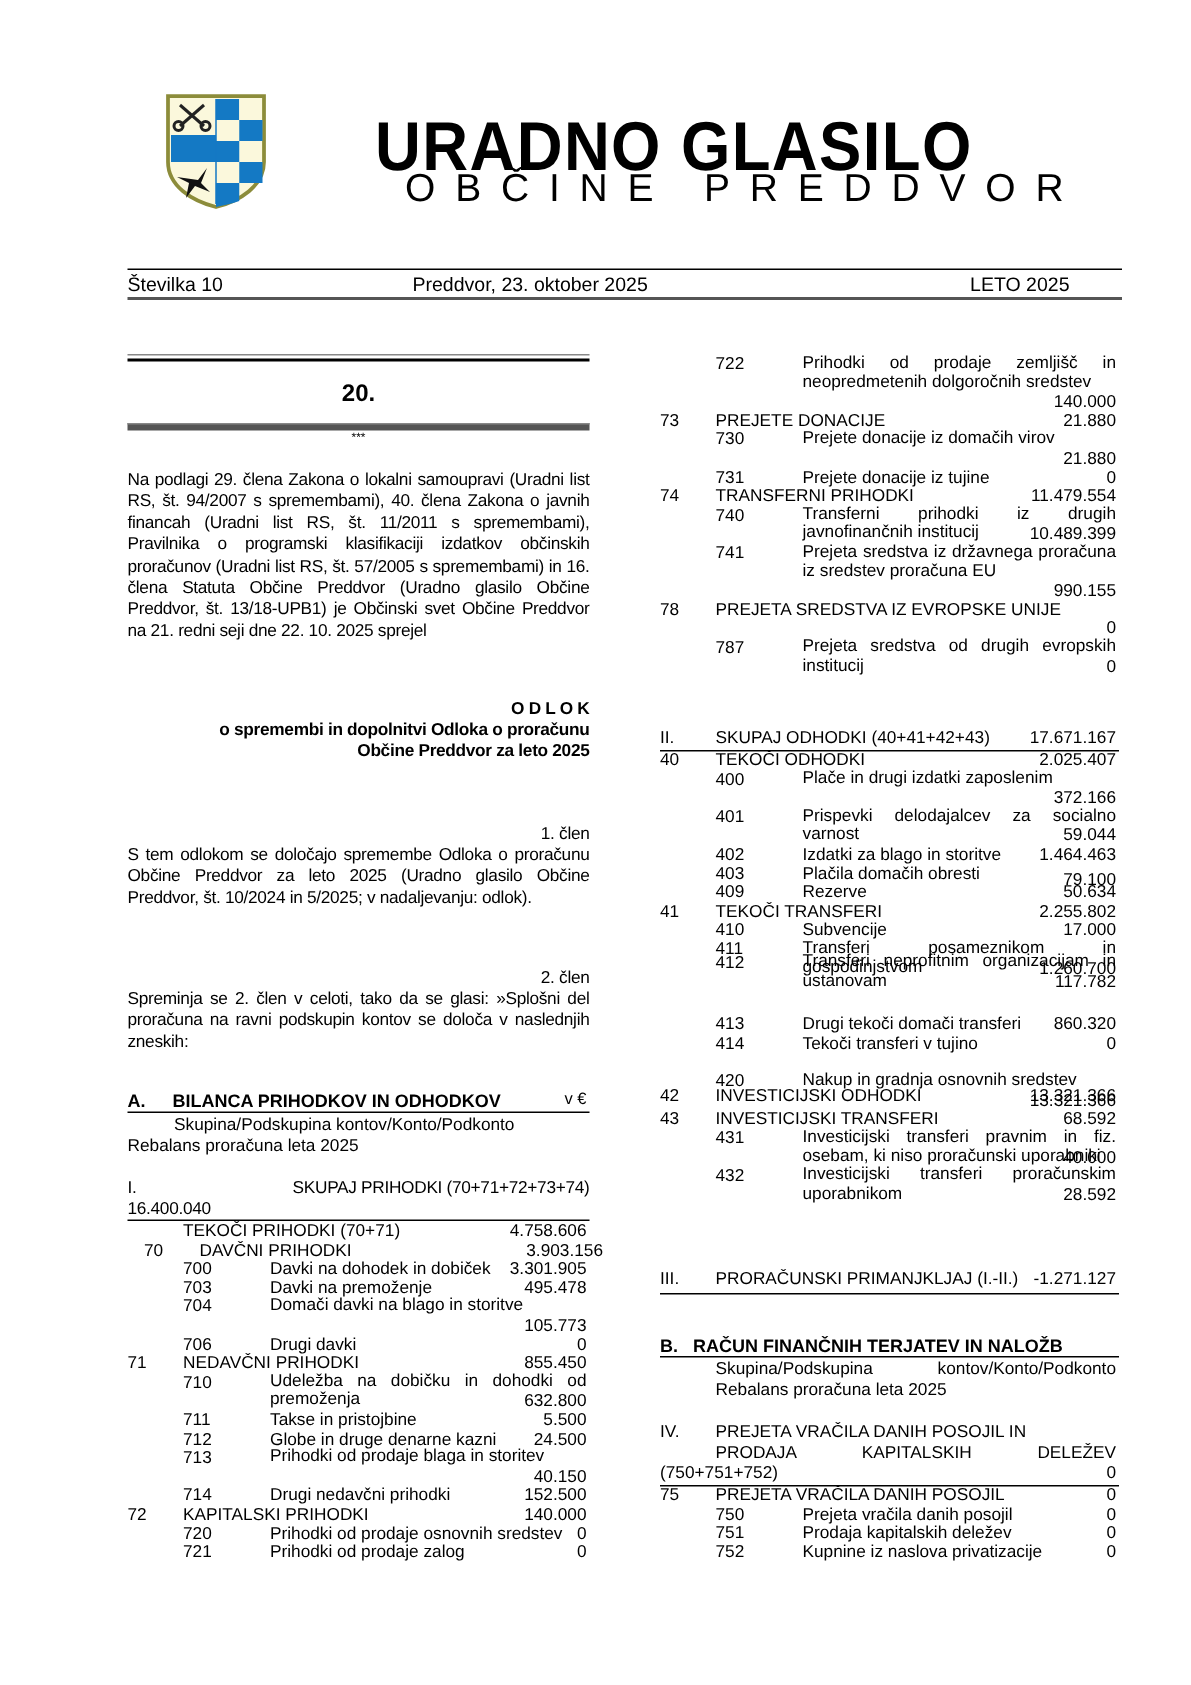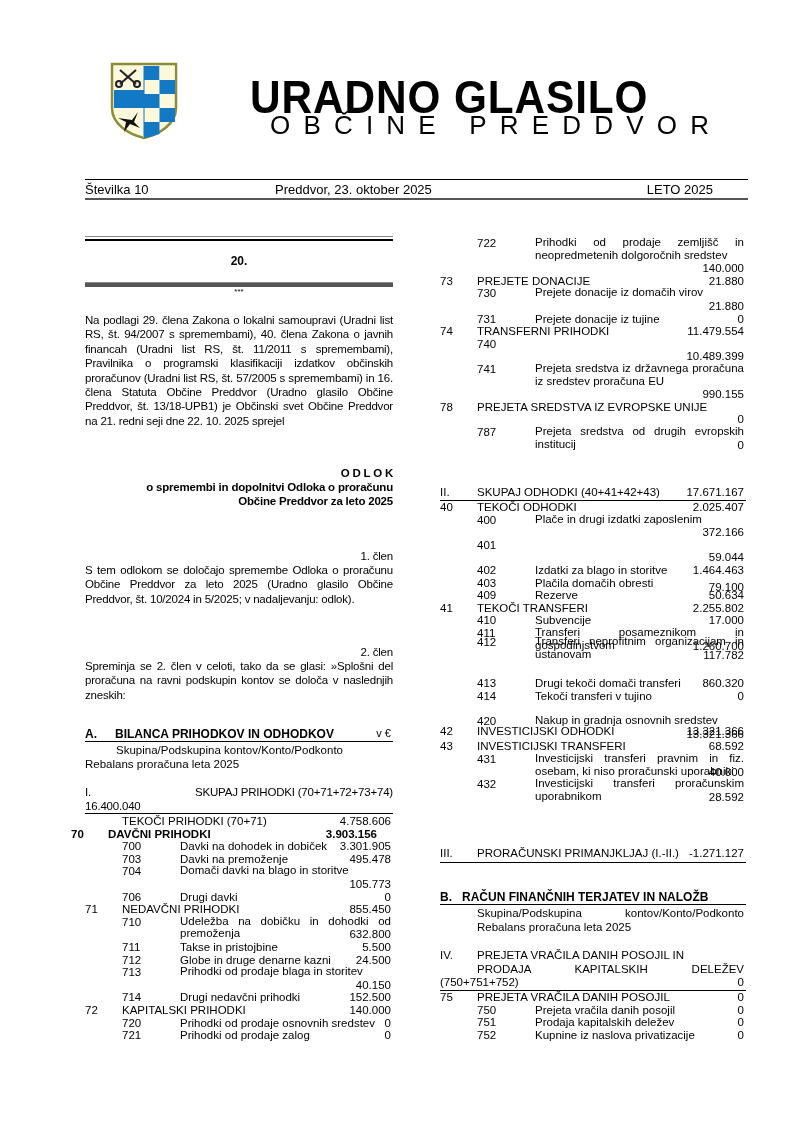--- a/index.html
+++ b/index.html
@@ -12,21 +12,21 @@
   .title-sub { position:absolute; left:270px; top:110px; font-weight:normal; font-size:26px; letter-spacing:13.2px; white-space:nowrap; }
 
   .masthead { position:absolute; left:85px; top:179px; width:663px; height:21px; border-top:1.5px solid #000; border-bottom:2px solid #555; font-size:13px; }
   .masthead span { position:absolute; top:2px; }
   .mh-num { left:0; }
   .mh-date { left:190px; }
   .mh-year { right:35px; }
 
   .dbl-top { position:absolute; left:85px; top:236px; width:308px; height:5px; border-top:1.5px solid #888; border-bottom:2px solid #000; }
   .dbl-bot { position:absolute; left:85px; top:282px; width:308px; height:5px; background:#555; border-top:1px solid #888; }
-  .art-num { position:absolute; left:85px; top:254px; width:308px; text-align:center; font-weight:bold; font-size:12px; }
+  .art-num { position:absolute; left:85px; top:254px; width:308px; text-align:center; font-weight:bold; font-size:16px; }
   .stars { position:absolute; left:85px; top:287px; width:308px; text-align:center; font-size:8px; }
 
   .para { position:absolute; text-align:justify; line-height:14.4px; font-size:11.5px; letter-spacing:-0.2px; }
   .center { text-align:right; }
   .bold { font-weight:bold; }
 
   .sec-head { position:absolute; font-weight:bold; font-size:12px; border-bottom:1.5px solid #000; height:15px; }
   .sec-head .letter { position:absolute; left:0; top:0; }
   .sec-head .txt { position:absolute; left:30px; top:0; }
   .sec-head .unit { position:absolute; right:2px; top:0; font-weight:normal; font-size:11px; }
@@ -106,21 +106,21 @@
   <div>16.400.040</div>
 </div>
 <div class="hr" style="left:85px;top:813px;width:308px;"></div>
 
 <div id="rows-left">
     <div class="row" style="left: 85px; top: 814px; width: 308px; height: 12.6px;">
       <span class="c1"></span>
       <span class="c2">TEKOČI PRIHODKI (70+71)</span>
       <span class="v" style="top: 0px;">4.758.606</span>
     </div>
-    <div class="row" style="left: 71px; top: 826.6px; width: 308px; height: 12.6px; font-weight: bold;">
+    <div class="row" style="left: 96px; top: 826.6px; width: 308px; height: 12.6px;">
       <span class="c1">70</span>
       <span class="c2">DAVČNI PRIHODKI</span>
       <span class="v" style="top: 0px;">3.903.156</span>
     </div>
     <div class="row" style="left: 85px; top: 839.2px; width: 308px; height: 12.6px;">
       <span class="c1"></span>
       <span class="c2">700</span>
       <span class="c3">Davki na dohodek in dobiček</span>
       <span class="v" style="top: 0px;">3.301.905</span>
     </div>
@@ -221,20 +221,21 @@
       <span class="v" style="top: 0px;">0</span>
     </div>
     <div class="row" style="left: 440px; top: 324.2px; width: 306px; height: 12.6px;">
       <span class="c1">74</span>
       <span class="c2">TRANSFERNI PRIHODKI</span>
       <span class="v" style="top: 0px;">11.479.554</span>
     </div>
     <div class="row" style="left: 440px; top: 336.8px; width: 306px; height: 25.2px;">
       <span class="c1"></span>
       <span class="c2">740</span>
+      <span class="c3" style="white-space: normal; width: 209px; line-height: 12.6px; text-align: justify;">Transferni prihodki iz drugih javnofinančnih institucij</span>
       <span class="v" style="top: 12.6px;">10.489.399</span>
     </div>
     <div class="row" style="left: 440px; top: 362px; width: 306px; height: 37.8px;">
       <span class="c1"></span>
       <span class="c2">741</span>
       <span class="c3" style="white-space: normal; width: 209px; line-height: 12.6px; text-align: justify;">Prejeta sredstva iz državnega proračuna iz sredstev proračuna EU</span>
       <span class="v" style="top: 25.2px;">990.155</span>
     </div>
     <div class="row" style="left: 440px; top: 399.8px; width: 306px; height: 25.2px;">
       <span class="c1">78</span>
@@ -264,20 +265,21 @@
     </div>
     <div class="row" style="left: 440px; top: 512.6px; width: 306px; height: 25.2px;">
       <span class="c1"></span>
       <span class="c2">400</span>
       <span class="c3" style="white-space: normal; width: 209px; line-height: 12.6px; text-align: justify;">Plače in drugi izdatki zaposlenim</span>
       <span class="v" style="top: 12.6px;">372.166</span>
     </div>
     <div class="row" style="left: 440px; top: 537.8px; width: 306px; height: 25.2px;">
       <span class="c1"></span>
       <span class="c2">401</span>
+      <span class="c3" style="white-space: normal; width: 209px; line-height: 12.6px; text-align: justify;">Prispevki delodajalcev za socialno varnost</span>
       <span class="v" style="top: 12.6px;">59.044</span>
     </div>
     <div class="row" style="left: 440px; top: 563px; width: 306px; height: 12.6px;">
       <span class="c1"></span>
       <span class="c2">402</span>
       <span class="c3">Izdatki za blago in storitve</span>
       <span class="v" style="top: 0px;">1.464.463</span>
     </div>
     <div class="row" style="left: 440px; top: 575.6px; width: 306px; height: 12.6px;">
       <span class="c1"></span>

